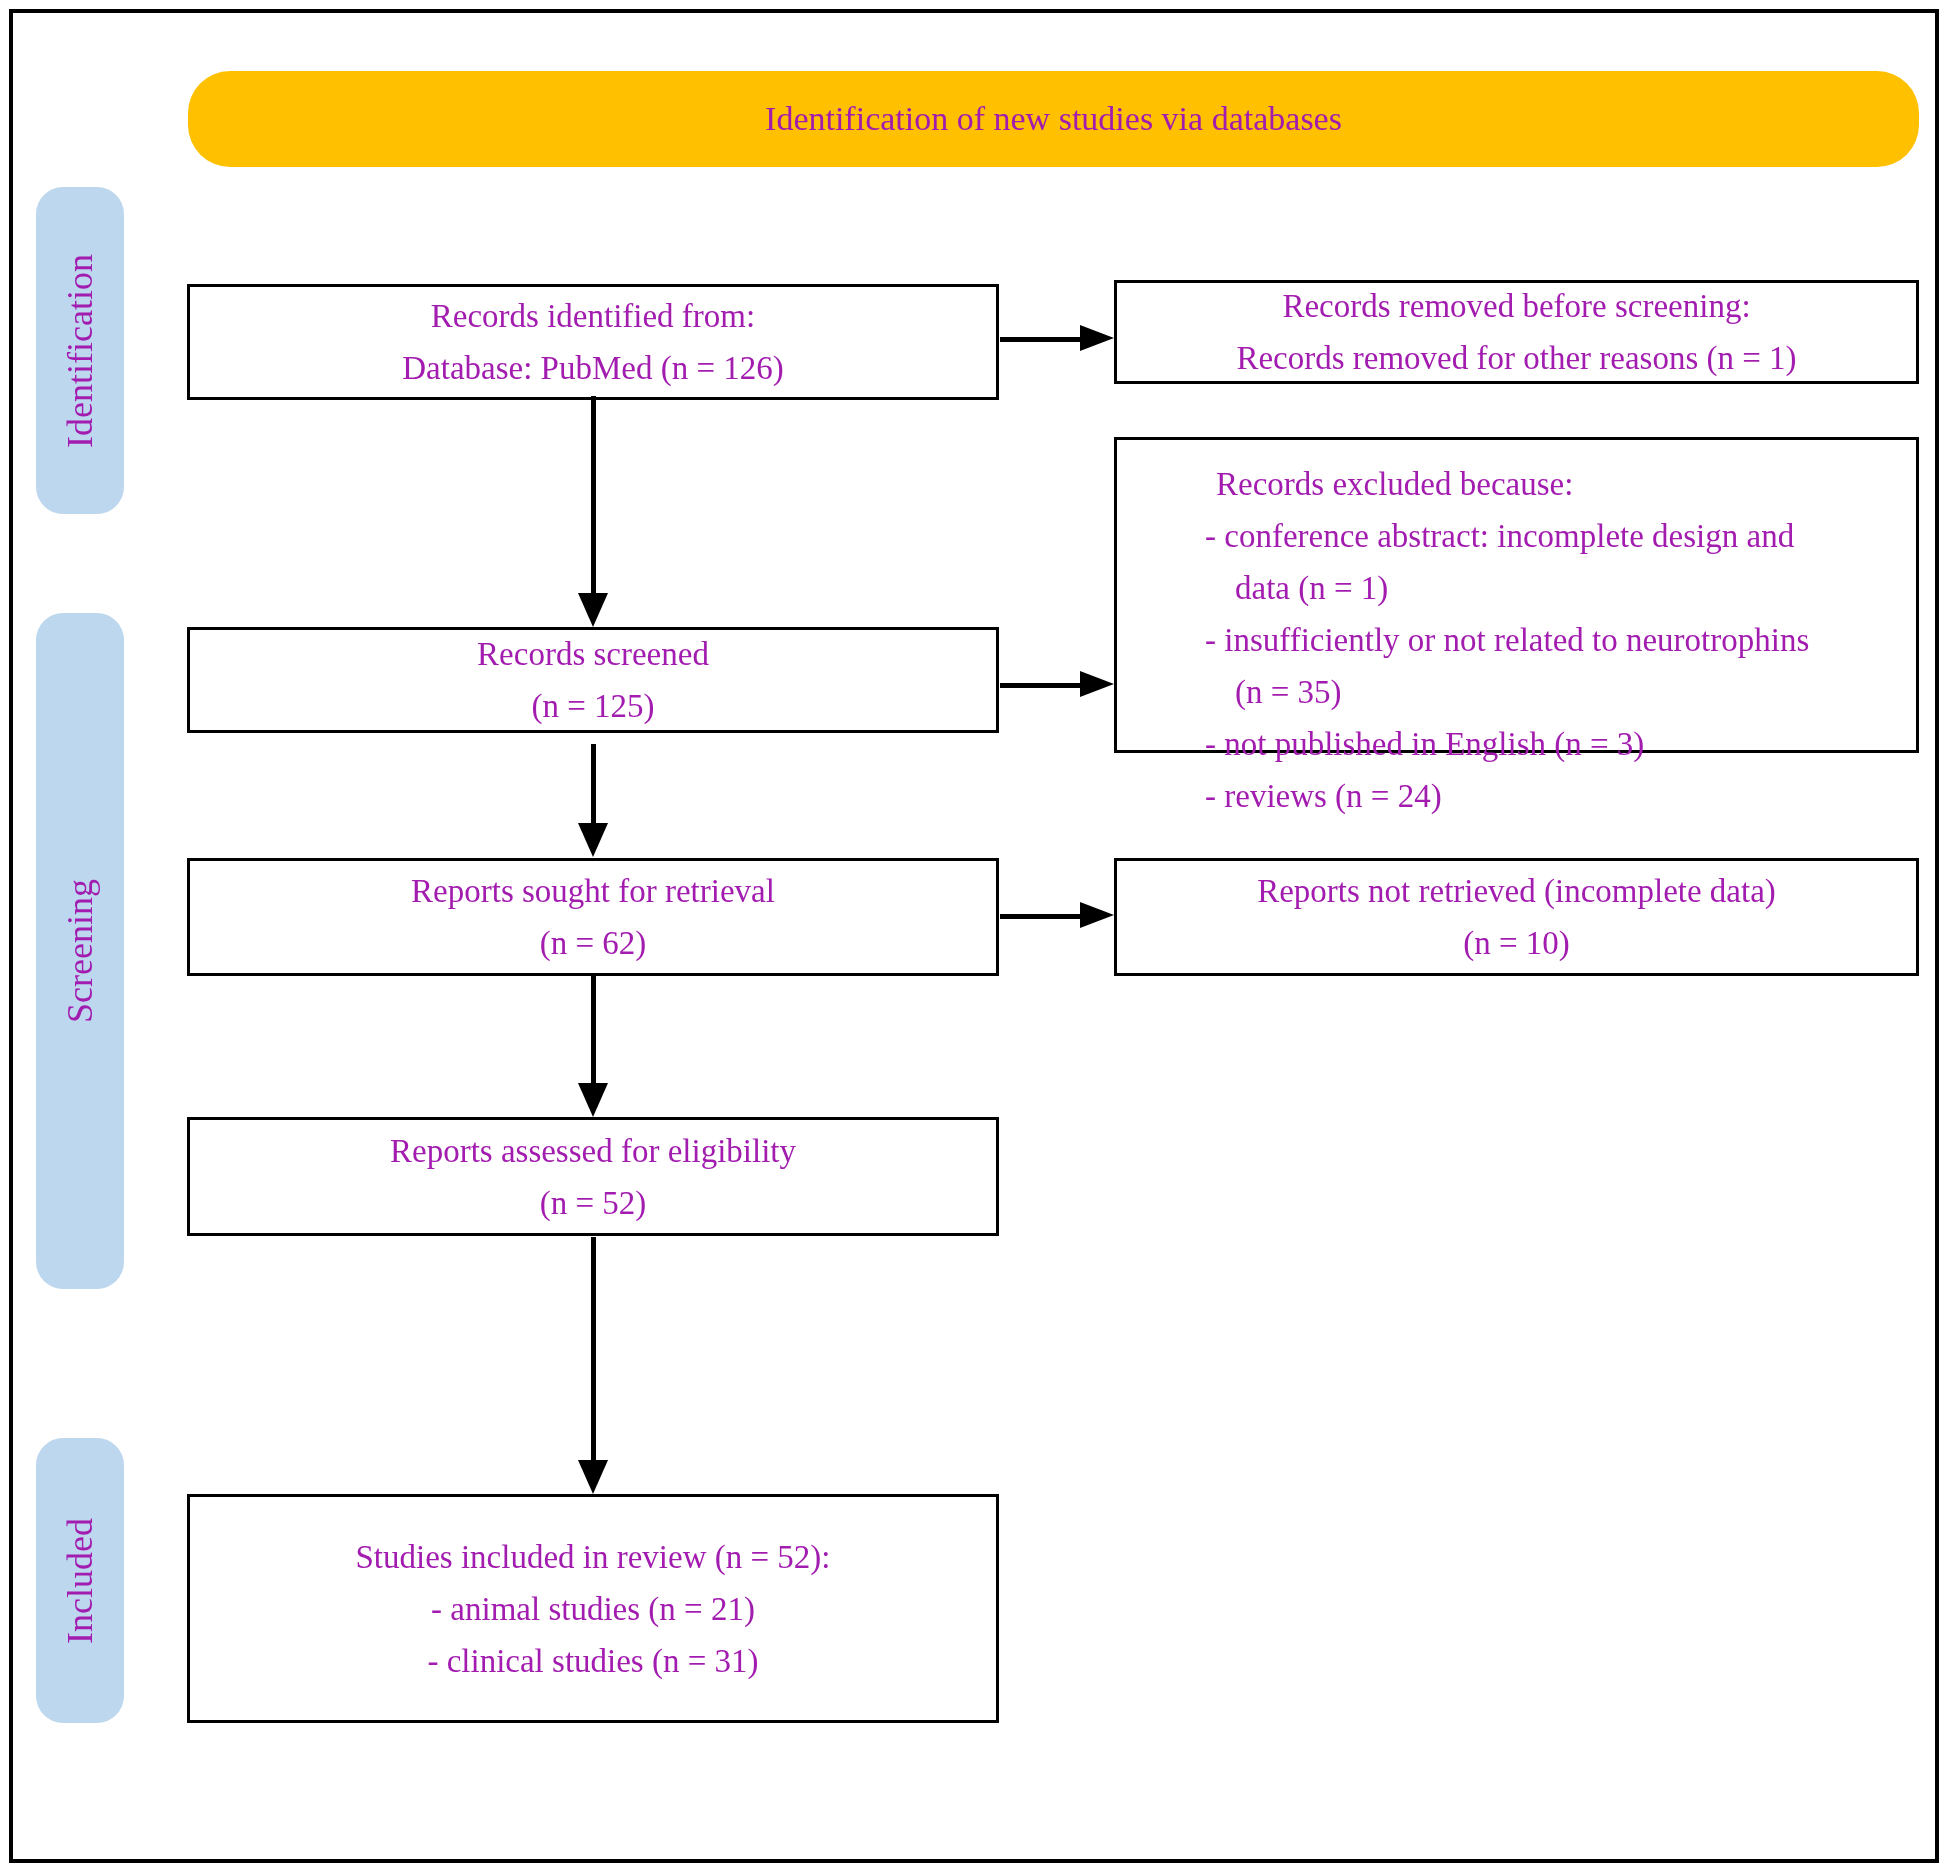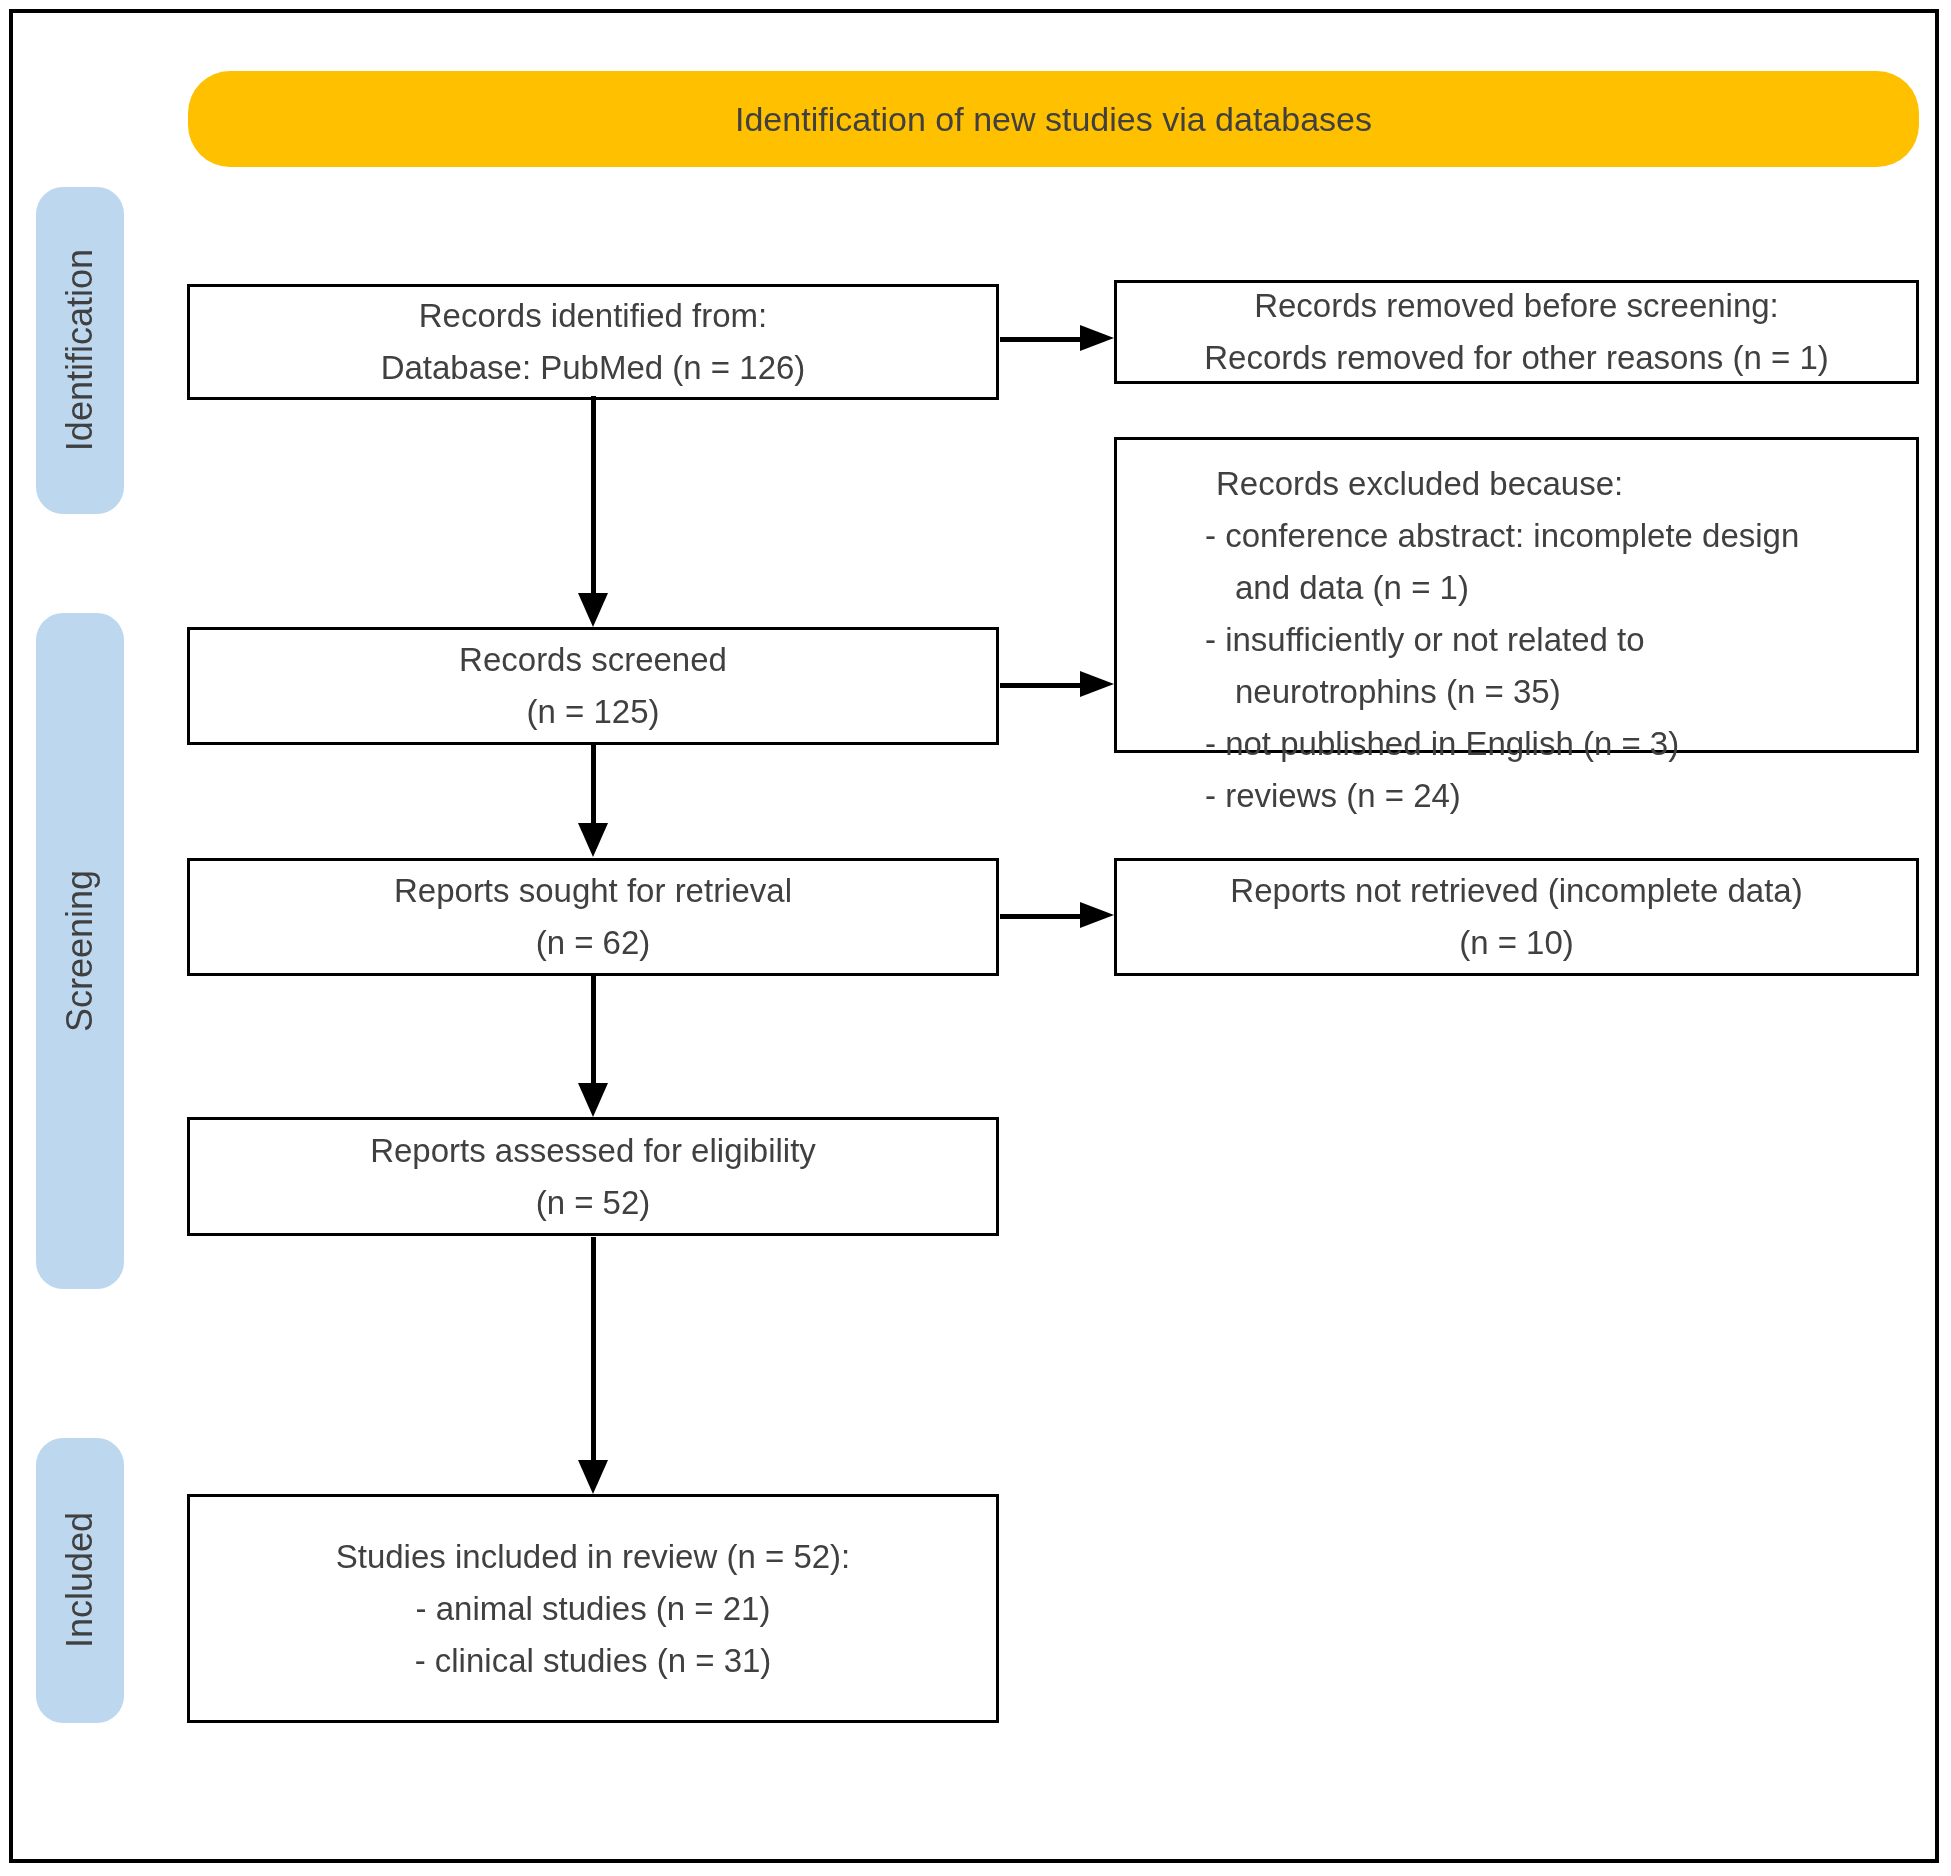--- a/index.html
+++ b/index.html
@@ -1,22 +1,22 @@
 <!DOCTYPE html>
 <html style="font-size:14.5px"><head>
 <meta charset="utf-8">
 <style>
   html, body { margin: 0; padding: 0; background: #ffffff; }
   #stage {
     position: relative;
     width: 1951px;
     height: 1876px;
     background: #ffffff;
-    font-family: Liberation Sans, sans-serif;
-    color: #404040;
+    font-family: Liberation Serif, serif;
+    color: #a21caf;
     overflow: hidden;
   }
   .frame {
     position: absolute;
     left: 9px; top: 9px;
     width: 1930px; height: 1854px;
     border: 4.5px solid #000000;
     box-sizing: border-box;
   }
   .banner {
@@ -113,21 +113,21 @@
   </div>
   <div class="band" style="top:1438px; height:285px;">
     <span class="vtext">Included</span>
   </div>
 
   <div class="box" style="left:187px; top:284px; width:812px; height:116px;">
     <div>Records identified from:</div>
     <div>Database: PubMed (n = 126)</div>
   </div>
 
-  <div class="box" style="left:187px; top:627px; width:812px; height:118px;">
+  <div class="box" style="left:187px; top:627px; width:812px; height:106px;">
     <div>Records screened</div>
     <div>(n = 125)</div>
   </div>
 
   <div class="box" style="left:187px; top:858px; width:812px; height:118px;">
     <div>Reports sought for retrieval</div>
     <div>(n = 62)</div>
   </div>
 
   <div class="box" style="left:187px; top:1117px; width:812px; height:119px;">

